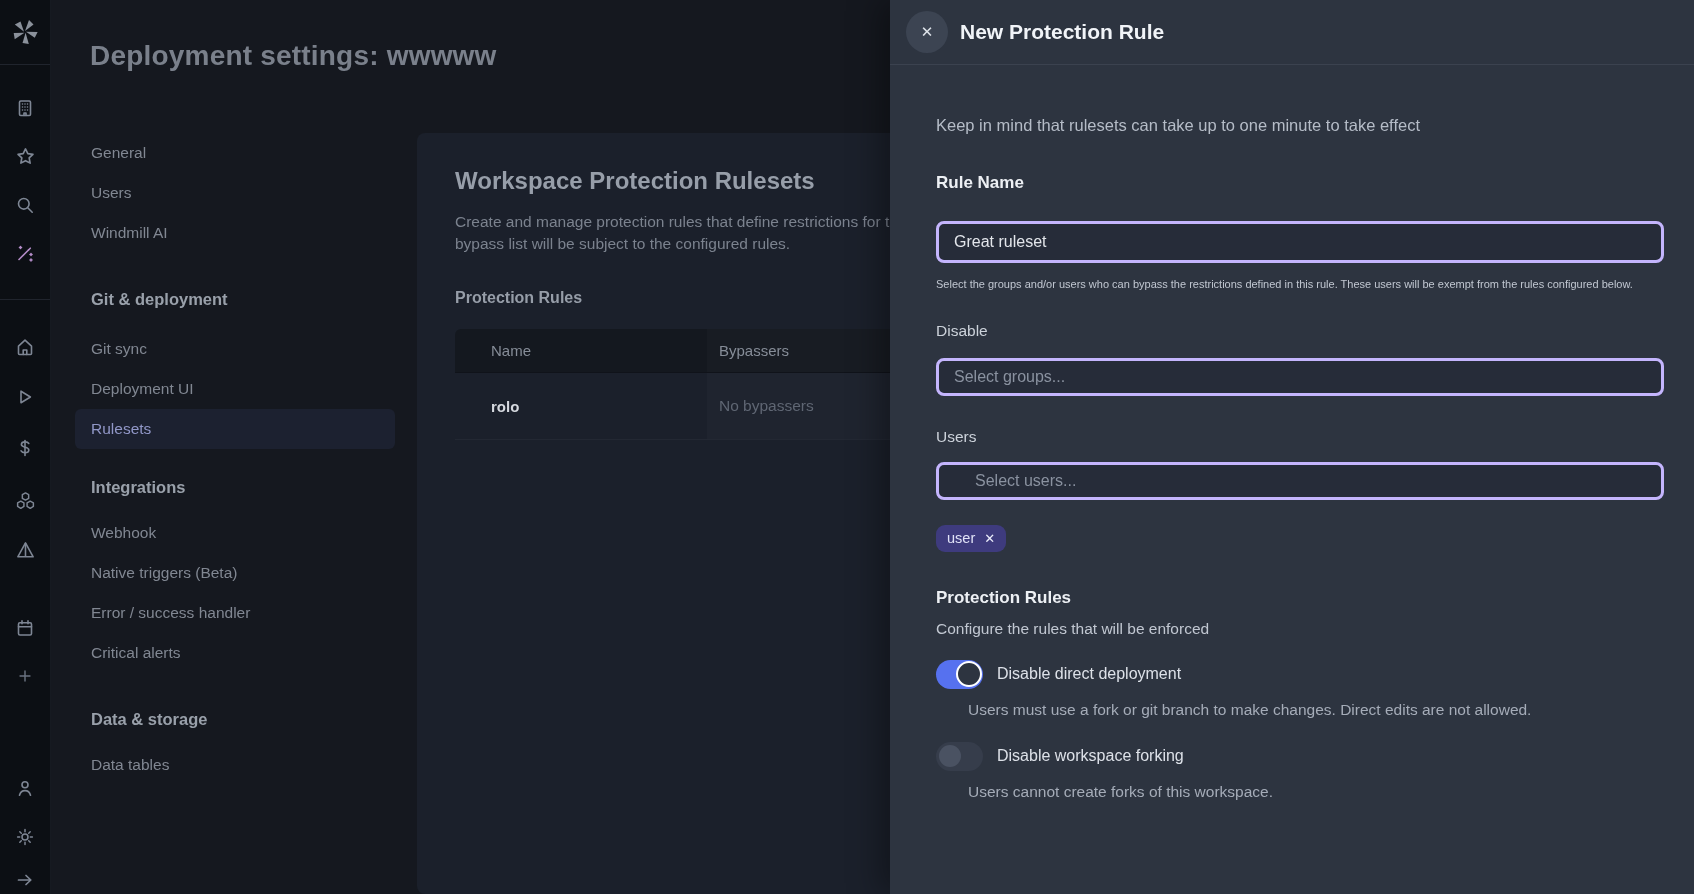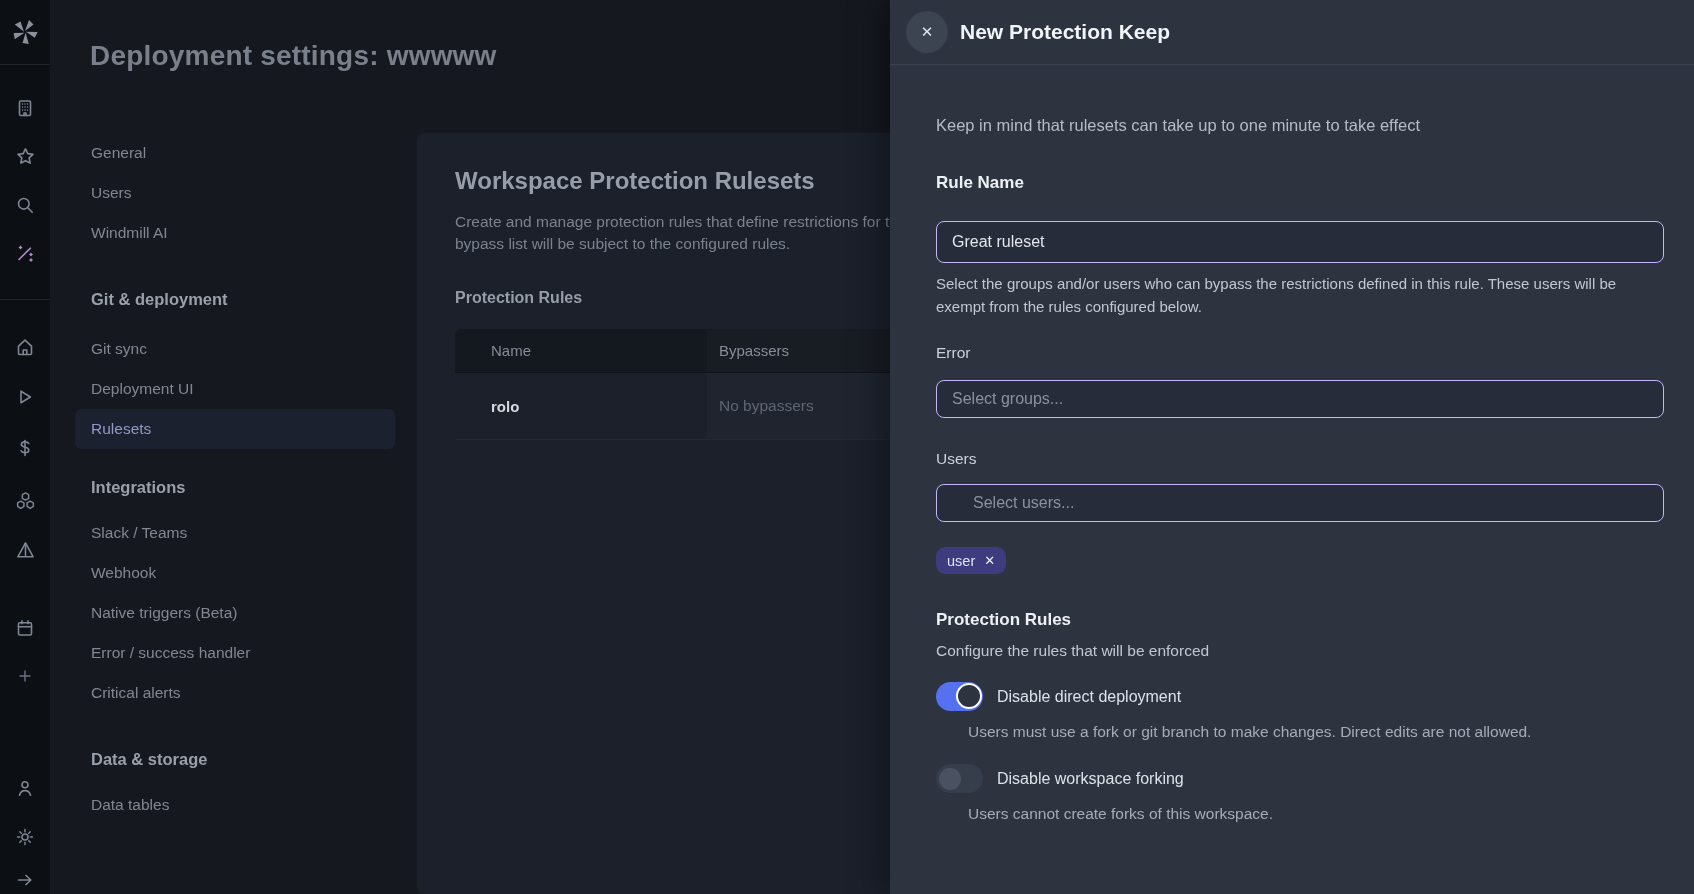--- a/index.html
+++ b/index.html
@@ -46,25 +46,25 @@
   .drawer-header{height:64px;border-bottom:1px solid #3b424f;display:flex;align-items:center;padding-left:16px;gap:12px;}
   .close-btn{width:42px;height:42px;border-radius:50%;background:#3c4452;border:none;color:#dfe4ea;font-size:15px;
              display:flex;align-items:center;justify-content:center;cursor:pointer;flex:0 0 auto;padding:0;}
   .drawer-title{font-size:21px;font-weight:600;color:#f1f4f8;}
   .drawer-body{padding:0 30px 0 46px;}
 
   .note{margin-top:48px;font-size:16.5px;line-height:24px;color:#b5bcc7;}
   .sec-head{font-size:17px;line-height:24px;font-weight:700;color:#edf0f4;}
   .rule-name-head{margin-top:34px;}
   .text-input{margin-top:26px;display:block;width:100%;height:42px;box-sizing:border-box;border-radius:8px;
-              border:1px solid #c4b5fd;background:#262c39;color:#e3e6eb;font-size:16px;padding:0 15px;
+              border:3px solid #c4b5fd;background:#262c39;color:#e3e6eb;font-size:16px;padding:0 15px;
               font-family:"Liberation Sans","DejaVu Sans",sans-serif;outline:none;}
   .text-input::placeholder{color:#8a92a0;}
   .bypass-head{margin-top:34px;}
-  .sec-desc{margin-top:10px;font-size:15px;line-height:22.5px;color:#c1c7d1;max-width:742px;}
+  .sec-desc{margin-top:10px;font-size:11px;line-height:22.5px;color:#c1c7d1;max-width:742px;}
   .field-label{margin-top:24px;font-size:15.5px;line-height:22px;color:#ccd2da;}
   .select-input{margin-top:16px;height:38px;}
   .users-label{margin-top:30px;}
   .users-input{margin-top:14px;padding-left:36px;}
 
   .chip-row{margin-top:25px;display:flex;gap:8px;}
   .chip{display:inline-flex;align-items:center;gap:9px;height:27px;padding:0 11px;border-radius:9px;
         background:var(--chip-bg,#3e3b7e);color:#e0e2f7;font-size:14.5px;cursor:default;}
   .chip .x{font-size:13px;color:#eceefc;cursor:pointer;}
 
@@ -194,21 +194,20 @@
     <div class="nav-item">General</div>
     <div class="nav-item">Users</div>
     <div class="nav-item">Windmill AI</div>
 
     <div class="nav-heading mt26 mb10">Git &amp; deployment</div>
     <div class="nav-item">Git sync</div>
     <div class="nav-item">Deployment UI</div>
     <div class="nav-item active">Rulesets</div>
 
     <div class="nav-heading mt18 mb6">Integrations</div>
-    <div class="nav-item">Slack / Teams</div>
     <div class="nav-item">Webhook</div>
     <div class="nav-item">Native triggers (Beta)</div>
 
     <div class="nav-item">Error / success handler</div>
     <div class="nav-item">Critical alerts</div>
 
     <div class="nav-heading mt26 mb6">Data &amp; storage</div>
     <div class="nav-item">Data tables</div>
   </nav>
 
@@ -230,32 +229,32 @@
         <div class="cell-byp">No bypassers</div>
       </div>
     </div>
   </section>
 
   <section class="drawer">
     <div class="drawer-header">
       <button class="close-btn">
         <span>✕</span>
       </button>
-      <div class="drawer-title">New Protection Keep</div>
+      <div class="drawer-title">New Protection Rule</div>
     </div>
 
     <div class="drawer-body">
       <div class="note">Keep in mind that rulesets can take up to one minute to take effect</div>
 
       <div class="sec-head rule-name-head">Rule Name</div>
       <input class="text-input" type="text" value="Great ruleset" style="">
 
       <div class="sec-desc">Select the groups and/or users who can bypass the restrictions defined in this rule. These users will be exempt from the rules configured below.</div>
 
-      <div class="field-label">Error</div>
+      <div class="field-label">Disable</div>
       <input class="text-input select-input" type="text" placeholder="Select groups..." style="">
 
       <div class="field-label users-label">Users</div>
       <input class="text-input select-input users-input" type="text" placeholder="Select users..." style="">
 
       <div class="chip-row">
         <span class="chip">
           <span>user</span>
           <span class="x">✕</span>
         </span>

